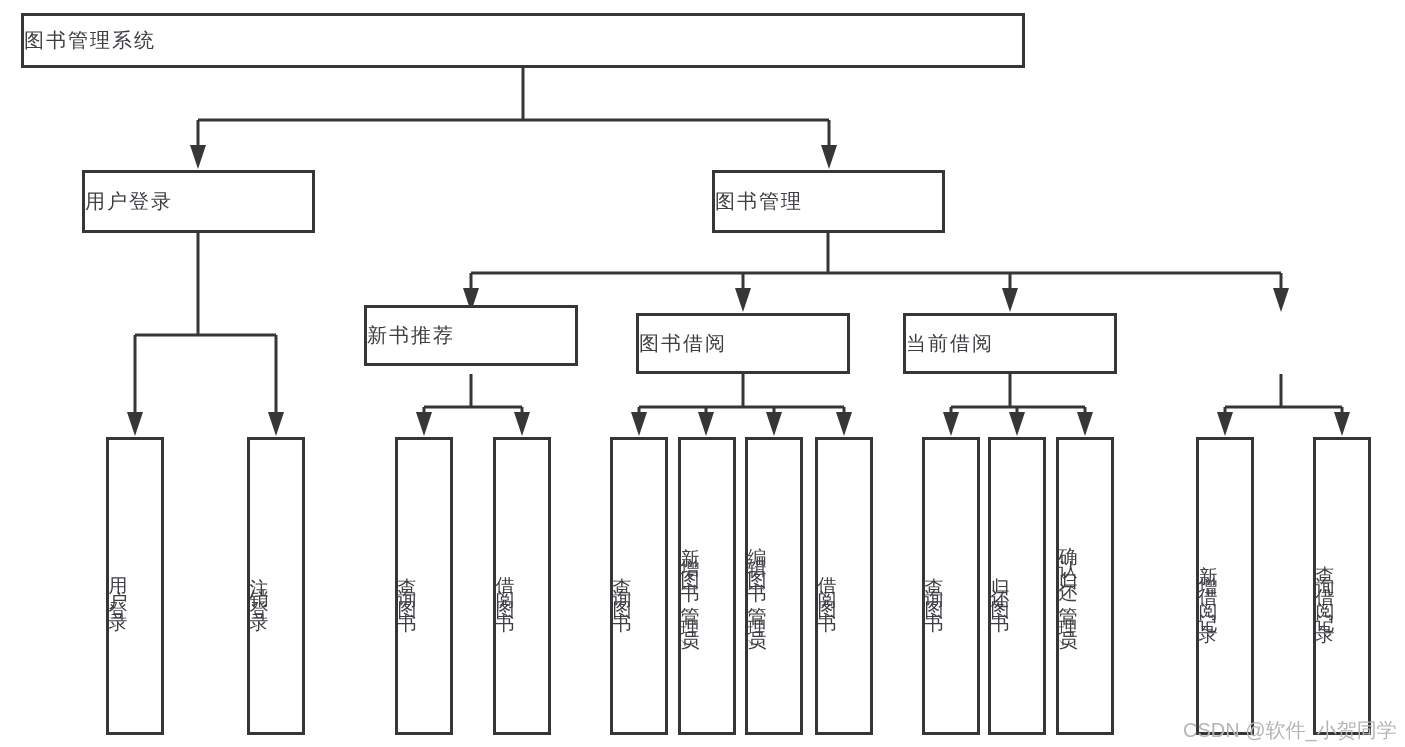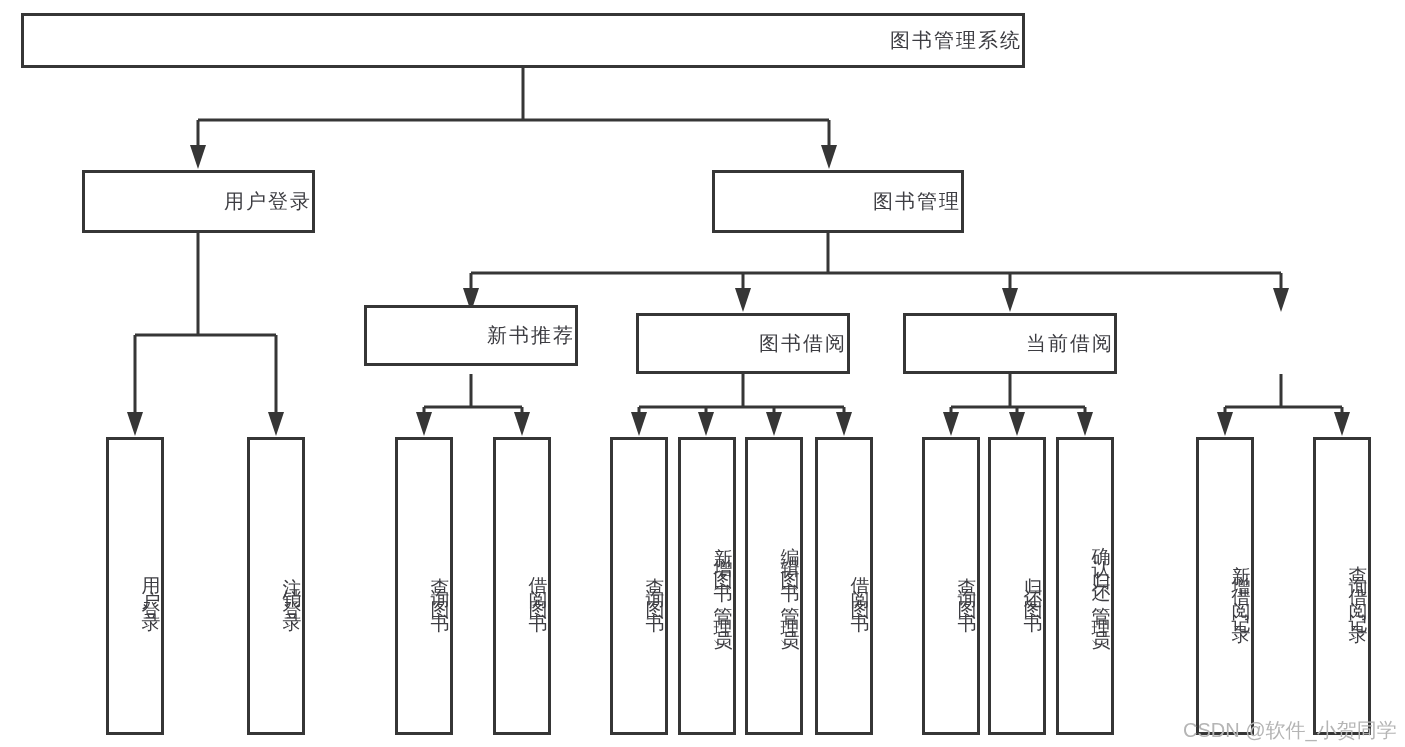--- a/index.html
+++ b/index.html
@@ -11,21 +11,21 @@
     overflow:hidden;
   }
   #connectors{position:absolute;left:0;top:0;width:1405px;height:747px;}
   .node{
     position:absolute;
     box-sizing:border-box;
     border:3px solid #363636;
     background:#ffffff;
     display:flex;
     align-items:center;
-    justify-content:flex-end;
+    justify-content:flex-start;
     color:#3d3d42;
   }
   .node.h span{
     font-size:20px;
     letter-spacing:2px;
     white-space:nowrap;
   }
   .node.v span{
     writing-mode:vertical-lr;
     text-orientation:mixed;
@@ -88,21 +88,21 @@
     </g>
   </svg>
 
   <div class="node h" style="left:21px;top:13px;width:1004px;height:55px">
     <span>图书管理系统</span>
   </div>
 
   <div class="node h" style="left:82px;top:170px;width:233px;height:63px">
     <span>用户登录</span>
   </div>
-  <div class="node h" style="left:712px;top:170px;width:252px;height:63px">
+  <div class="node h" style="left:712px;top:170px;width:233px;height:63px">
     <span>图书管理</span>
   </div>
 
   <div class="node h" style="left:364px;top:305px;width:214px;height:61px">
     <span>新书推荐</span>
   </div>
   <div class="node h" style="left:636px;top:313px;width:214px;height:61px">
     <span>图书借阅</span>
   </div>
   <div class="node h" style="left:903px;top:313px;width:214px;height:61px">

